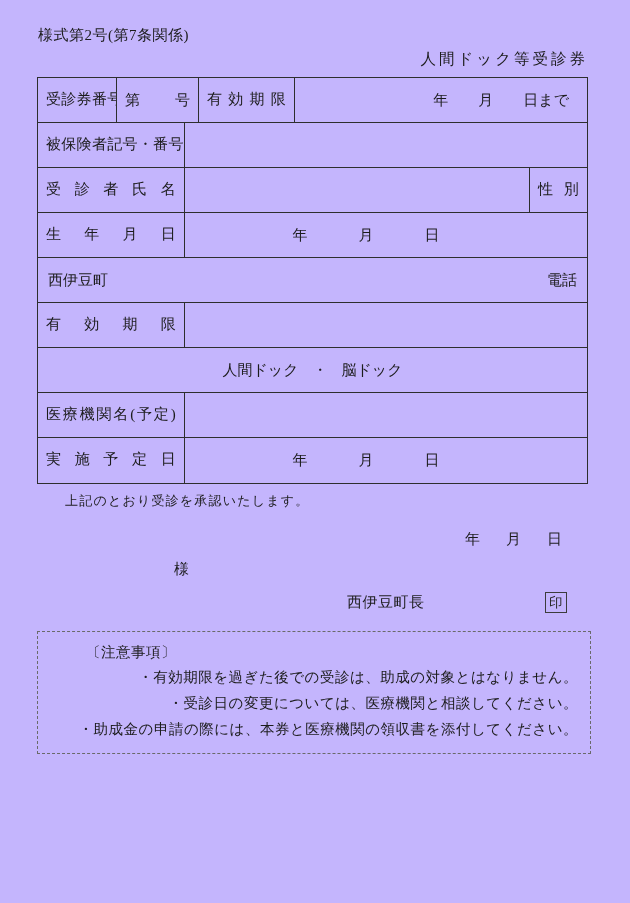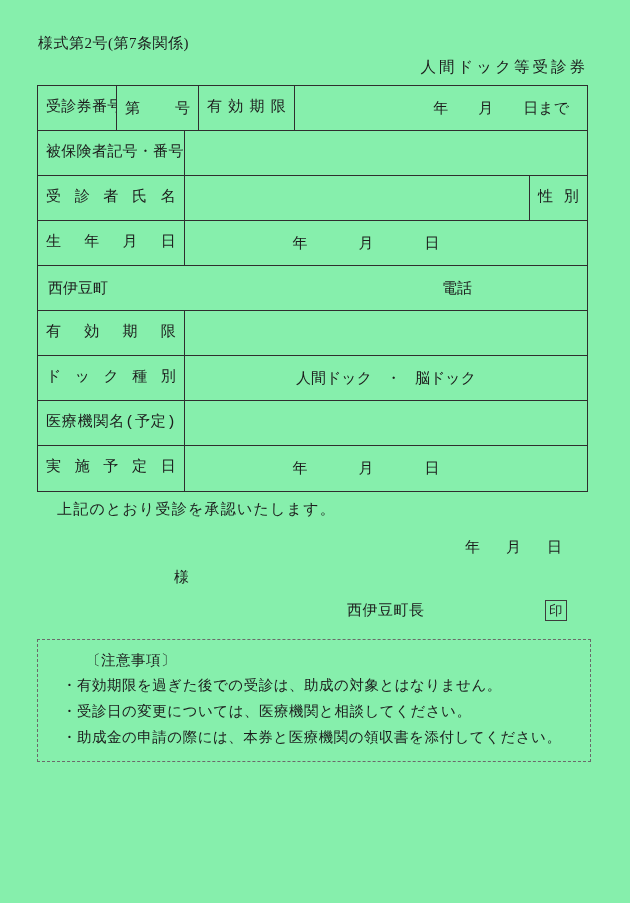--- a/index.html
+++ b/index.html
@@ -3,28 +3,28 @@
 <meta charset="utf-8">
 <style>
   * { margin:0; padding:0; box-sizing:border-box; }
   html,body { background:#fff; }
   body {
     width:630px; height:903px;
     font-family:"Liberation Serif","DejaVu Serif",serif;
     color:#1c1c1c;
     -webkit-font-smoothing:antialiased;
   }
-  .page { width:630px; height:903px; padding-top:34px; overflow:hidden; background:#86efac; }
+  .page { width:630px; height:903px; padding-top:26px; overflow:hidden; background:#c4b5fd; }
   .form-no { margin-left:38px; font-size:15px; letter-spacing:0.5px; }
   .content { margin-left:37px; width:551px; }
   .doc-title { text-align:right; font-size:15.5px; letter-spacing:3px; margin-top:4px; margin-bottom:7px; }
 
   
   .form-table { border:1px solid #2e2e2e; width:551px; }
-  .t-row { display:flex; height:45px; border-bottom:1px solid #2e2e2e;font-family:Liberation Mono, monospace; }
+  .t-row { display:flex; height:45px; border-bottom:1px solid #2e2e2e; }
   .t-row:last-child { border-bottom:none; }
   .cell { border-right:1px solid #2e2e2e; height:100%; font-size:15px; }
   .cell:last-child { border-right:none; }
   .lab {
     line-height:43px; padding:0 8px;
     text-align:justify; text-align-last:justify;
     letter-spacing:0.3px; overflow:hidden; white-space:nowrap;
   }
   .val { display:flex; align-items:center; }
   .grow { flex:1 1 auto; }
@@ -34,37 +34,37 @@
   .w-label  { width:147px; flex:none; }
   .w-sex-l { width:57px; flex:none; }
   .w-sex-v { width:76px; flex:none; }
 
   .between { justify-content:space-between; padding:0 8px; }
   .date-right { justify-content:flex-end; gap:30px; padding-right:18px; }
   .date-mid { justify-content:center; gap:51px; padding-right:40px; }
   .centered { justify-content:center; gap:14px; }
   .sex-val { justify-content:center; letter-spacing:1px; }
   .addr { padding:0 10px; }
-  .addr .phone { margin-left:auto; margin-right:105px; }
+  .addr .phone { margin-left:auto; }
 
   
-  .approval { margin-top:8px; margin-left:20px; font-size:15px; letter-spacing:1.2px; height:20px; }
+  .approval { margin-top:8px; margin-left:28px; font-size:13px; letter-spacing:1.2px; height:20px; }
   .date-line { display:flex; justify-content:flex-end; gap:26px; padding-right:26px; margin-top:18px; font-size:15px; height:20px; }
   .sama-line { margin-top:10px; padding-left:137px; font-size:15px; height:20px; }
   .mayor-line { margin-top:11px; display:flex; align-items:center; font-size:15px; height:23px; }
   .mayor-line .issuer { margin-left:310px; letter-spacing:0.5px;text-align:right; }
   .seal-box {
     margin-left:120px; border:1px solid #3c3c3c;
     font-size:13.5px; line-height:1; padding:3px 3.5px; color:#2a2a2a;
   }
 
   
   .notes { margin-top:17px; border:1px dashed #6a6a6a; width:554px; padding:8px 12px 11px; font-size:14.5px; letter-spacing:0.5px; }
   .notes-title { line-height:24px;margin-left:36px; }
-  .note-item { line-height:26px; padding-left:12px; }
+  .note-item { line-height:26px; padding-left:12px;text-align:right; }
 </style>
 </head>
 <body>
 
 <div class="page">
   <div class="form-no">様式第2号(第7条関係)</div>
 
   <div class="content">
     <div class="doc-title">人間ドック等受診券</div>
 
@@ -110,21 +110,20 @@
           <span class="phone">電話</span>
         </div>
       </div>
 
       <div class="t-row">
         <div class="cell lab w-label">有効期限</div>
         <div class="cell val grow"></div>
       </div>
 
       <div class="t-row">
-        <div class="cell lab w-label">ドック種別</div>
         <div class="cell val centered grow">
           <span>人間ドック</span>
           <span>・</span>
           <span>脳ドック</span>
         </div>
       </div>
 
       <div class="t-row">
         <div class="cell lab w-label">医療機関名(予定)</div>
         <div class="cell val grow"></div>

